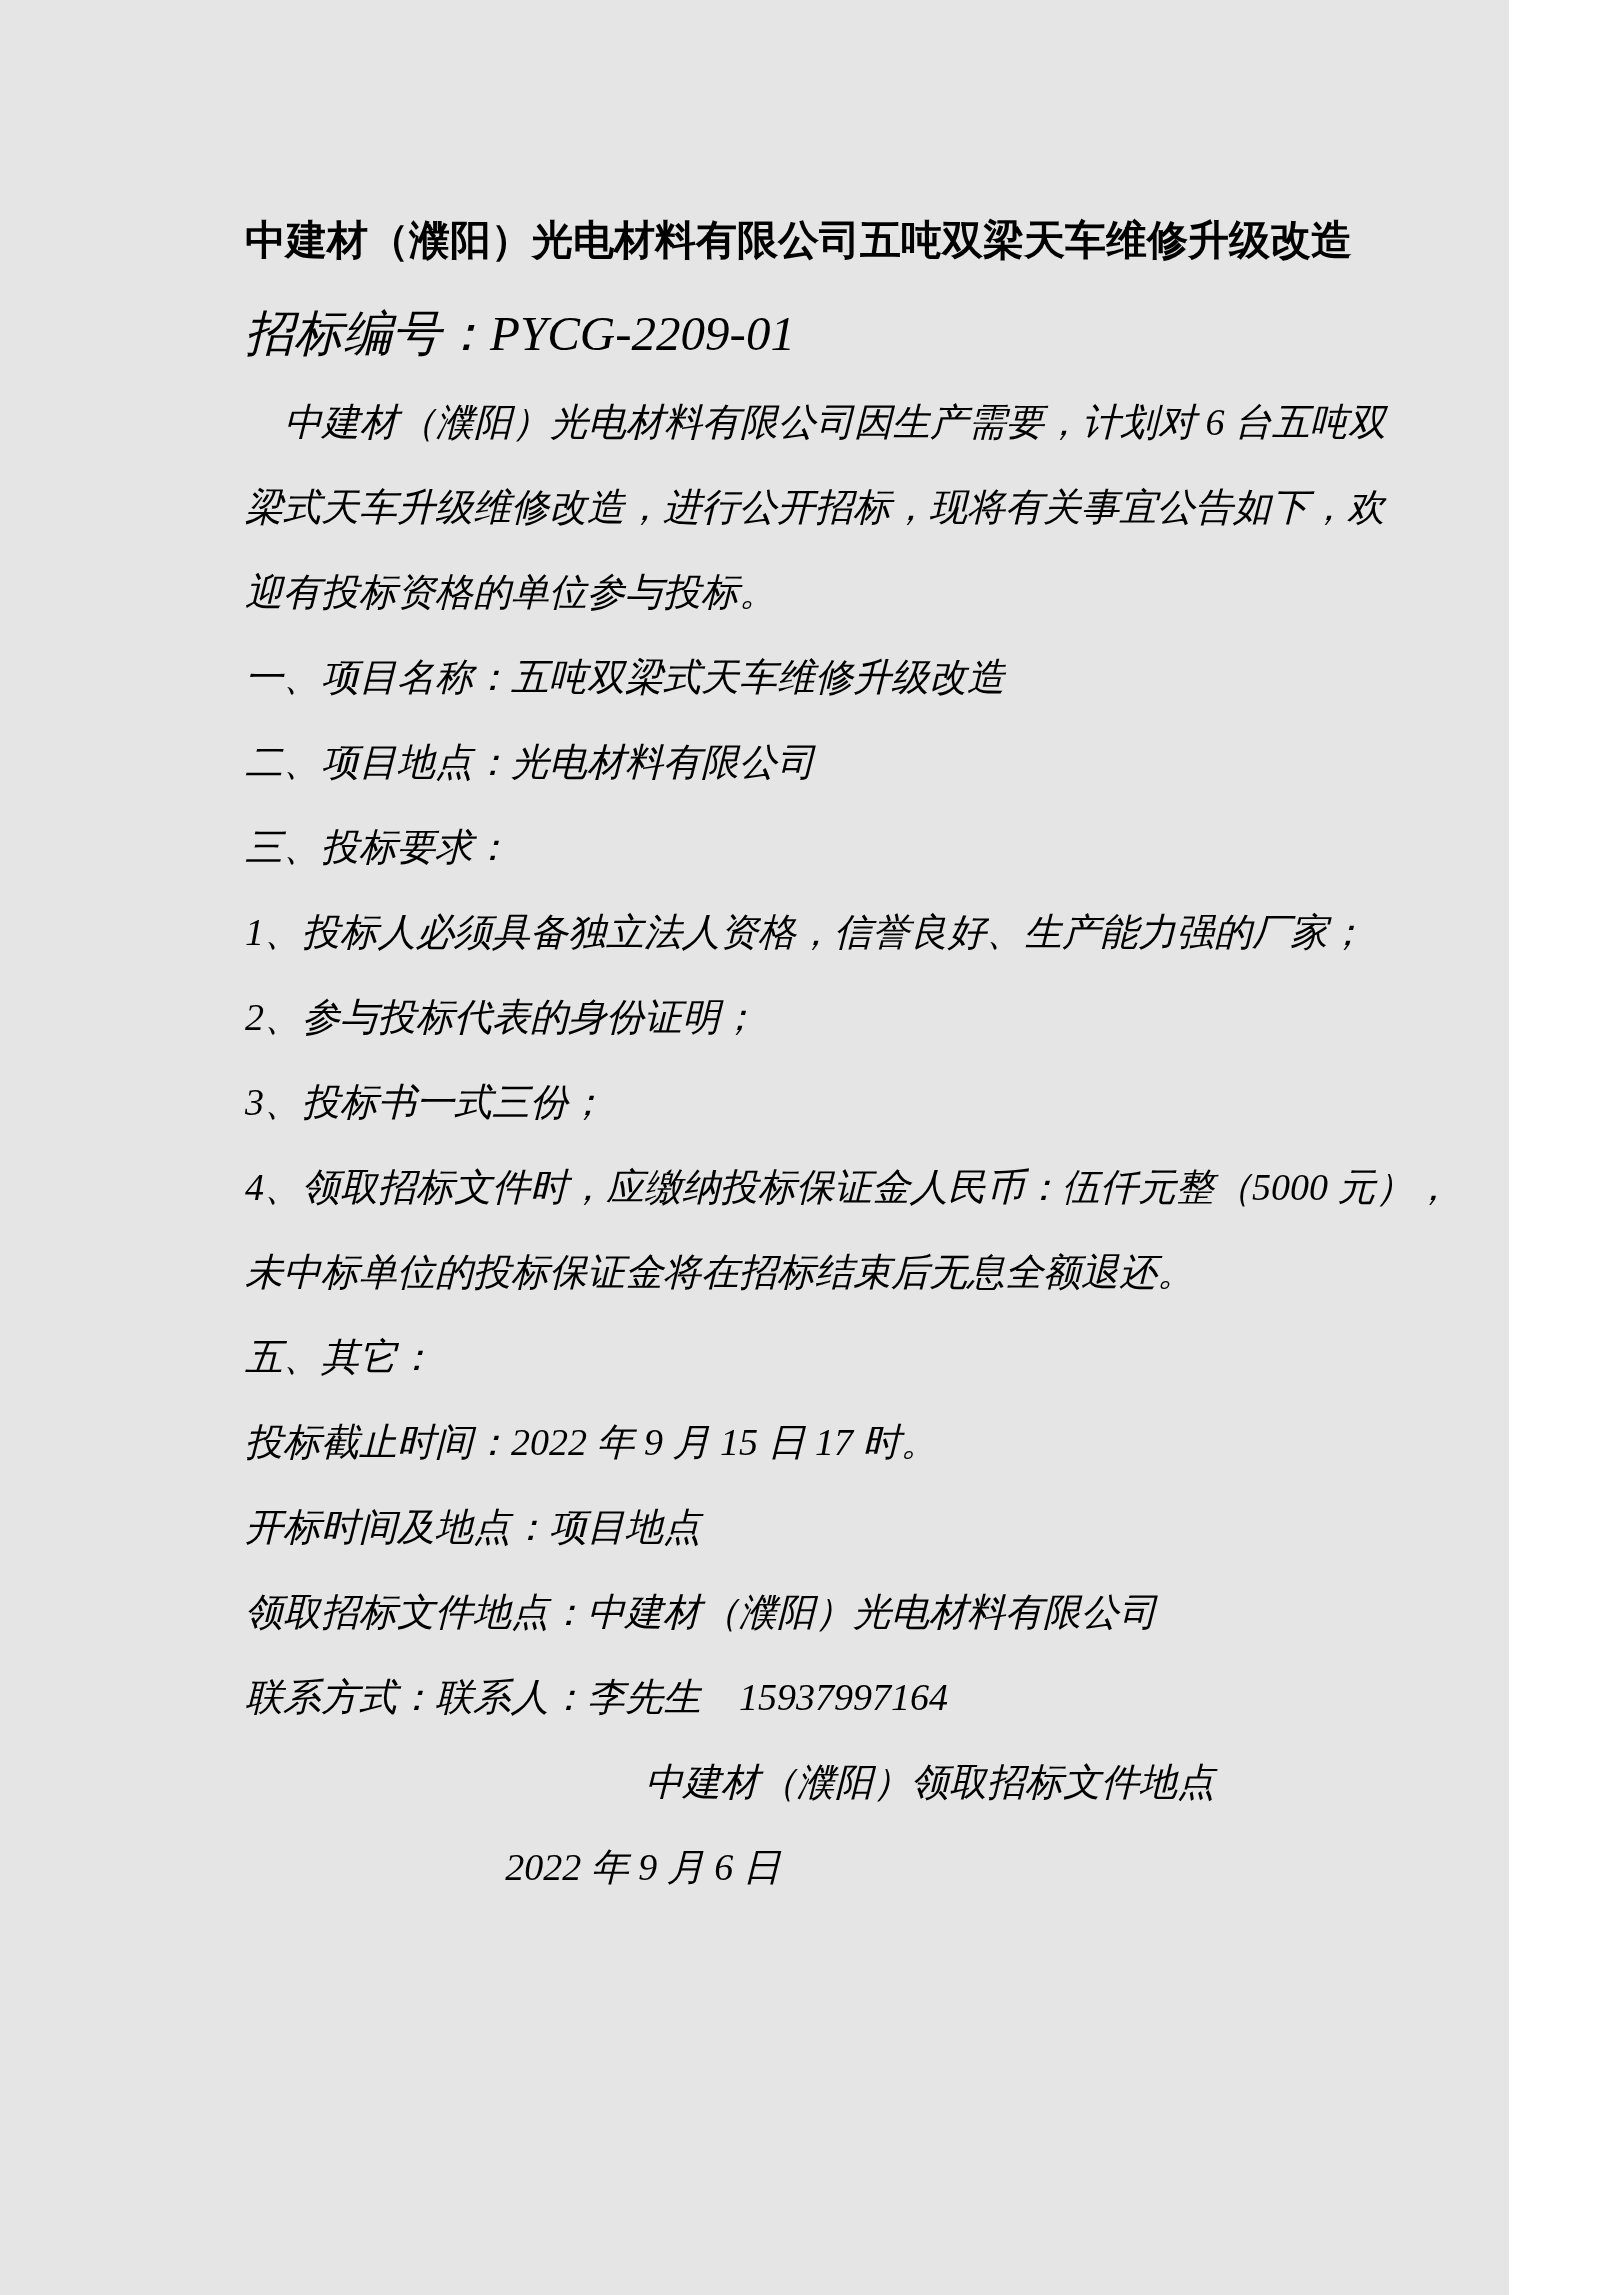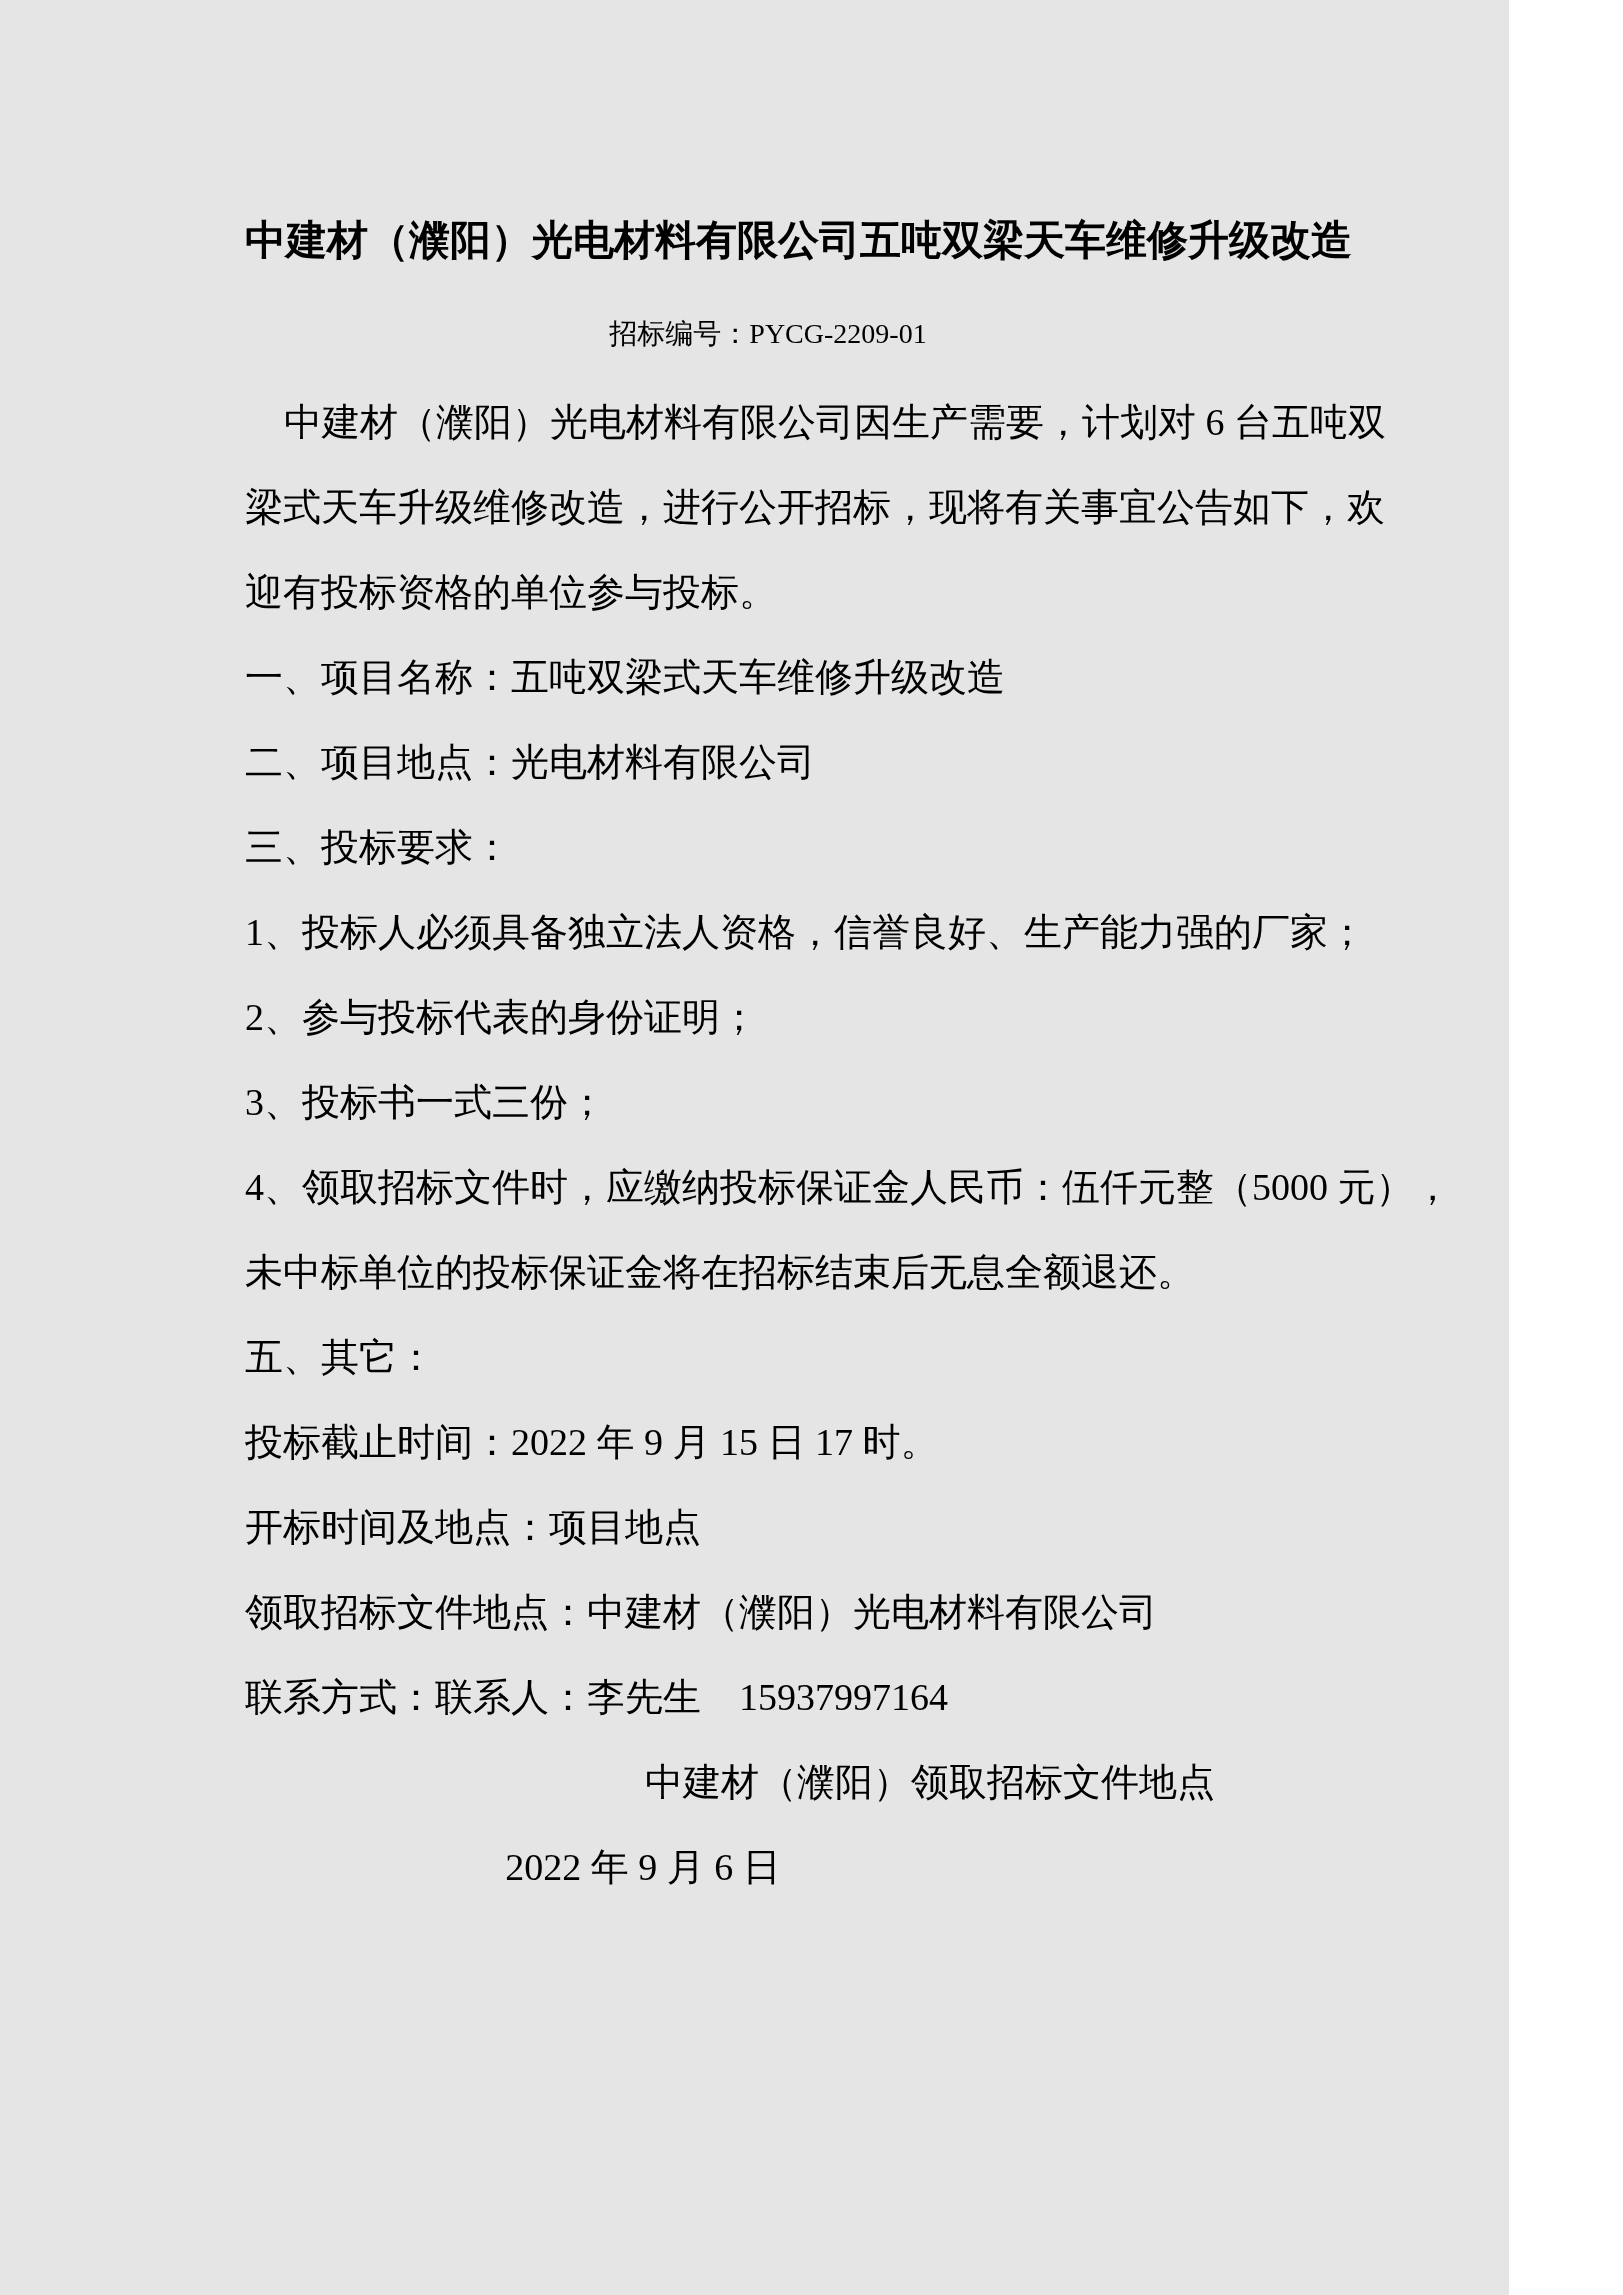--- a/index.html
+++ b/index.html
@@ -23,30 +23,31 @@
     line-height: 93px;
     font-size: 41px;
     font-weight: bold;
     text-align: center;
     white-space: pre;
     font-family: "Liberation Sans", "DejaVu Sans", sans-serif;
   }
   .tender-line {
     height: 93px;
     line-height: 93px;
-    font-size: 28px;
-    text-align: center;
+    font-size: 49px;
     white-space: pre;
+    font-style: italic;
   }
   .line {
     height: 85px;
     line-height: 85px;
     font-size: 38px;
     white-space: pre;
     text-align: left;
+    font-style: italic;
   }
   .indent {
     padding-left: 39px;
   }
   .sign-company {
     text-align: right;
     padding-right: 76px;
   }
   .sign-date {
     text-align: center;

